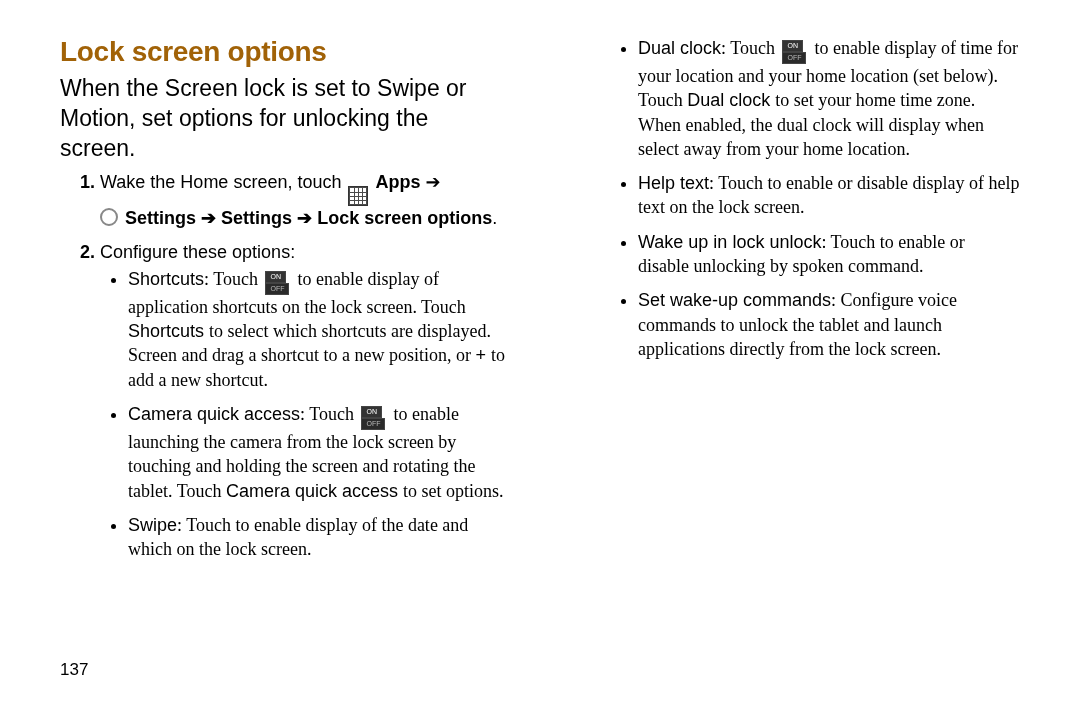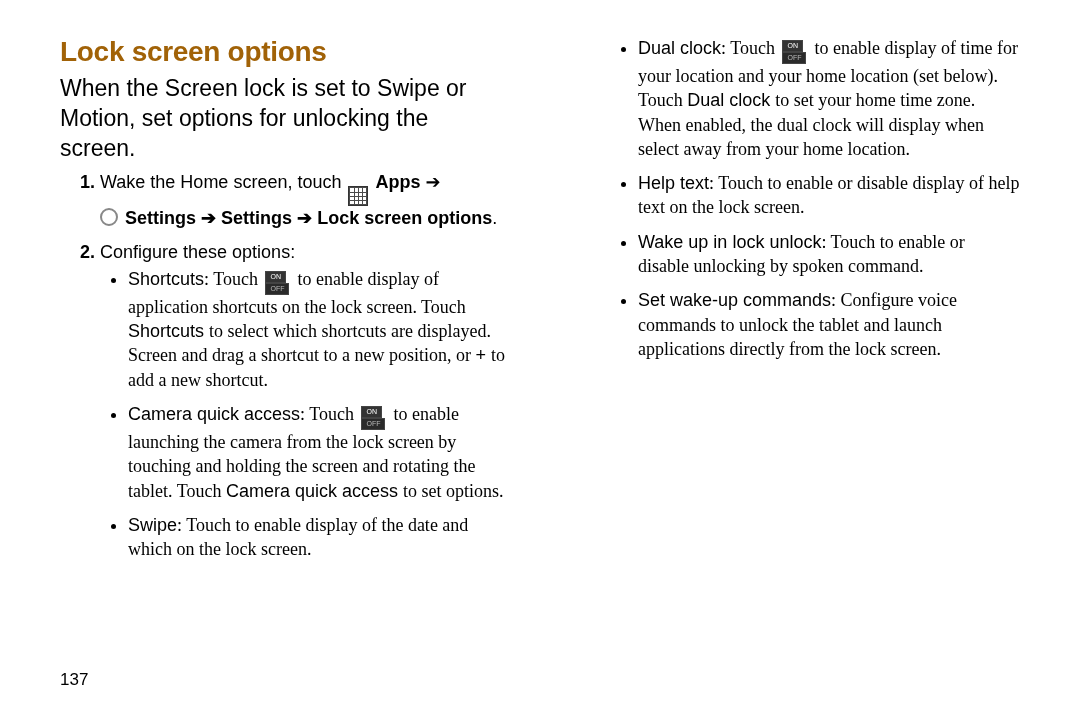--- a/index.html
+++ b/index.html
@@ -98,21 +98,21 @@
   .toggle .row { display:flex; }
   .toggle .cell {
     font-size: 7px; line-height: 10px; height:10px;
     padding: 0 4px; color:#bbb; border:1px solid #444;
     background:#2a2a2a;
   }
   .toggle .on { color:#fff; background:#333; }
   .pagenum {
     position: absolute;
     left: 60px;
-    bottom: 30px;
+    bottom: 40px;
     font-size: 17px;
   }
   
   li { break-inside: avoid-column; }
   .step2 { break-inside: auto; }
 </style>
 </head>
 <body>
 
 <div class="page">

